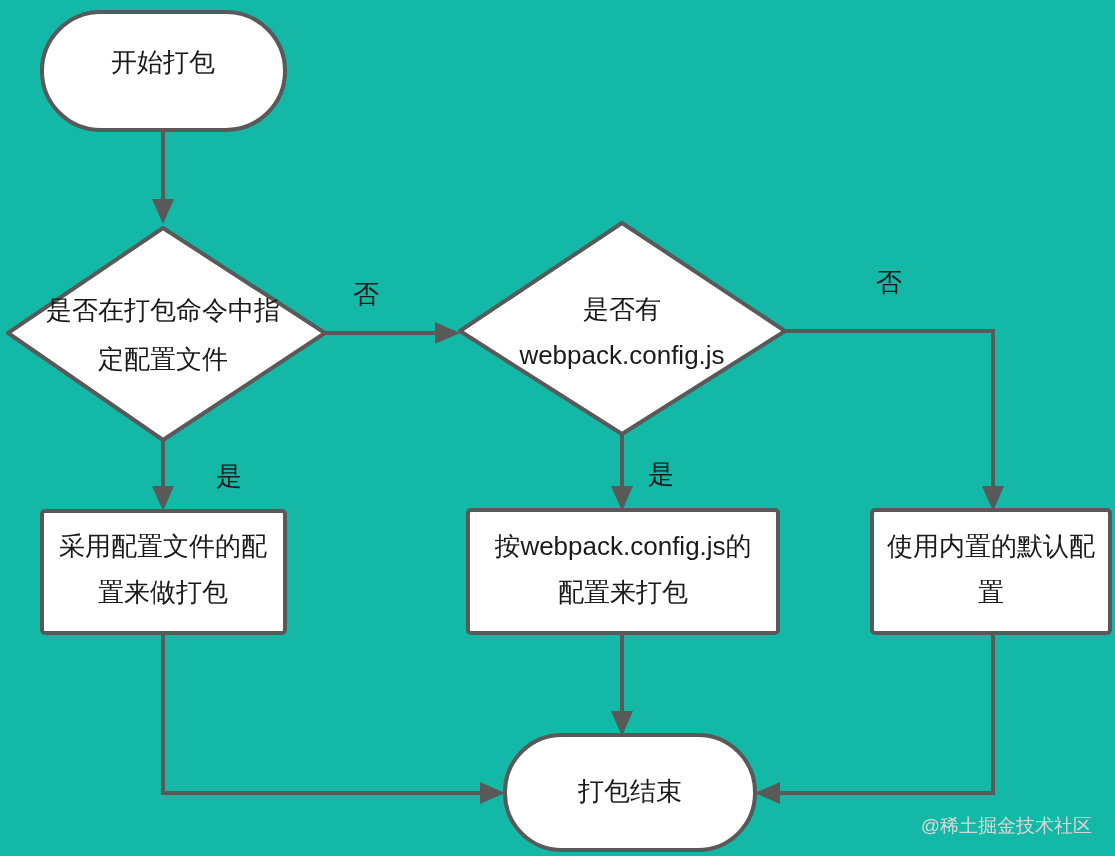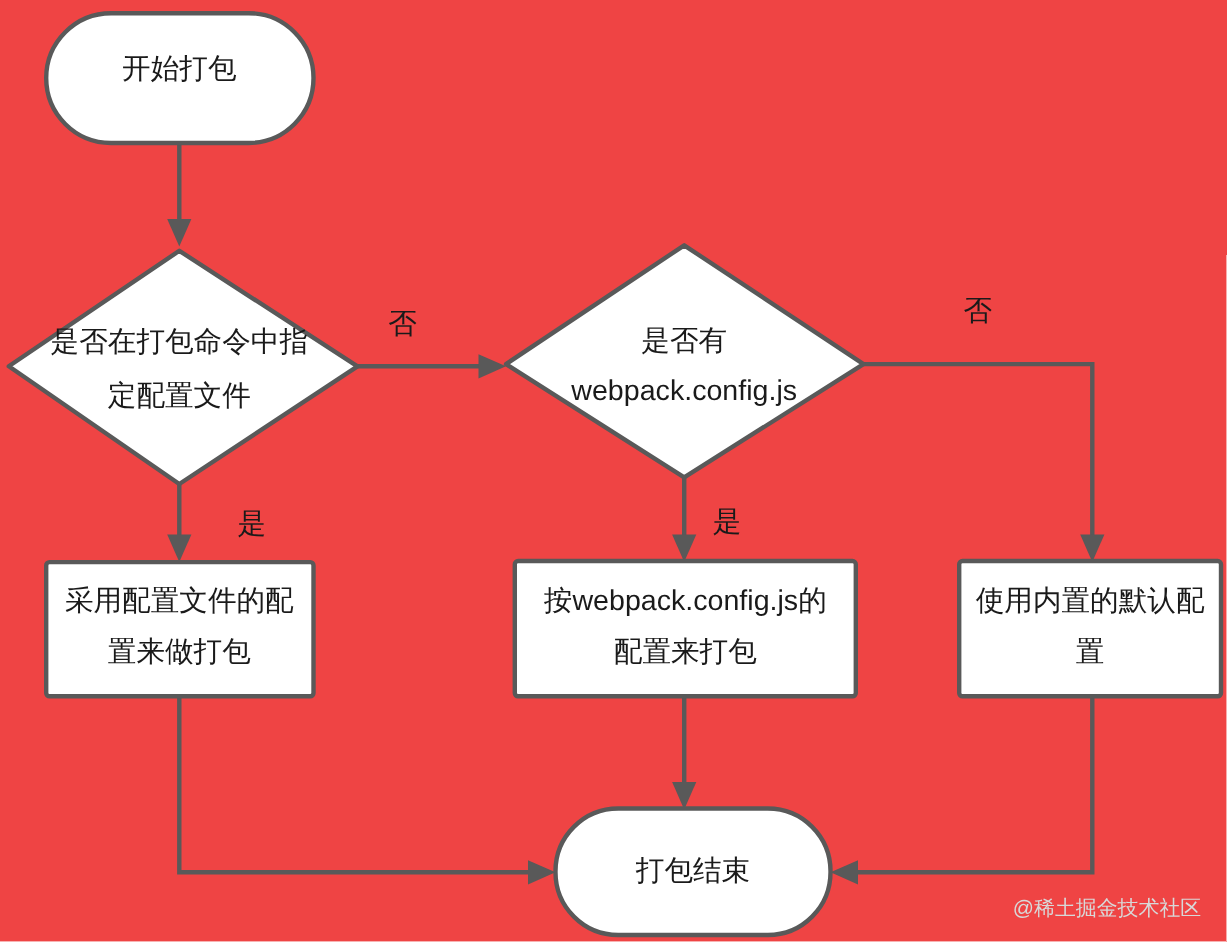--- a/index.html
+++ b/index.html
@@ -8,21 +8,21 @@
     padding: 0;
     background: #ffffff;
   }
   body {
     font-family: "Liberation Sans", "DejaVu Sans", sans-serif;
   }
   #flow-wrap {
     position: relative;
     width: 1115px;
     height: 856px;
-    background: #ef4444;
+    background: #14b8a6;
     overflow: hidden;
   }
   svg#flow-svg {
     display: block;
     width: 1115px;
     height: 856px;
   }
   .shape-outline {
     fill: #ffffff;
     stroke: #595959;

